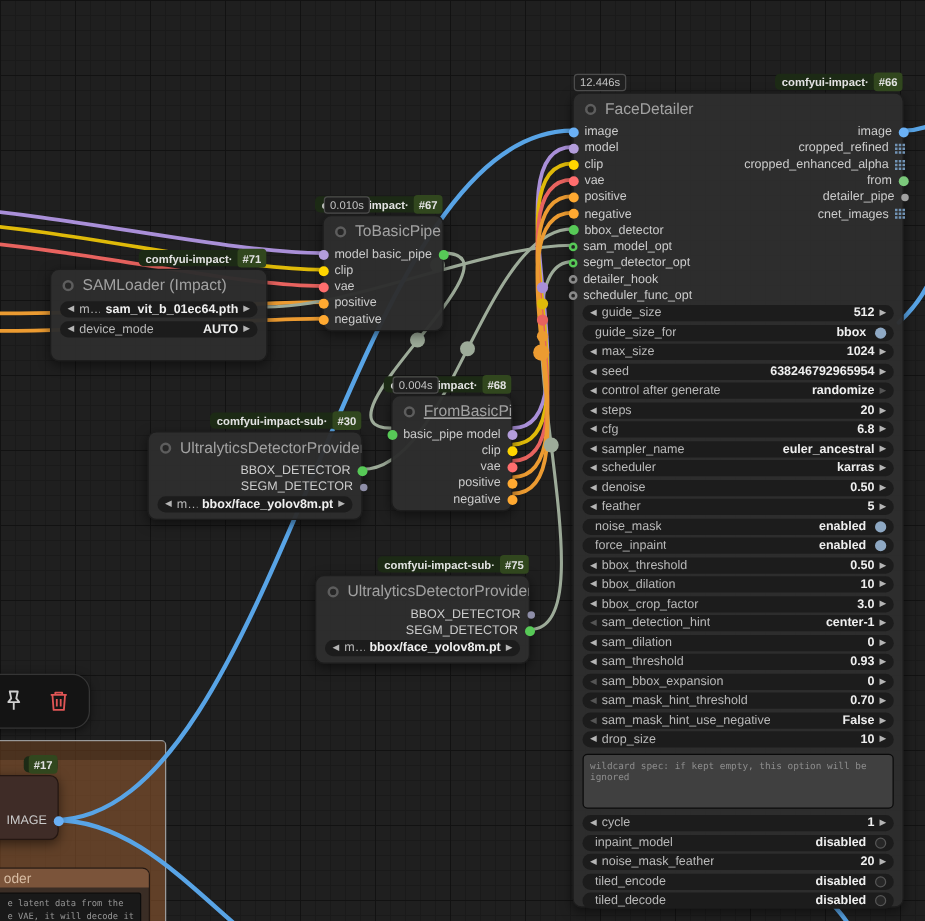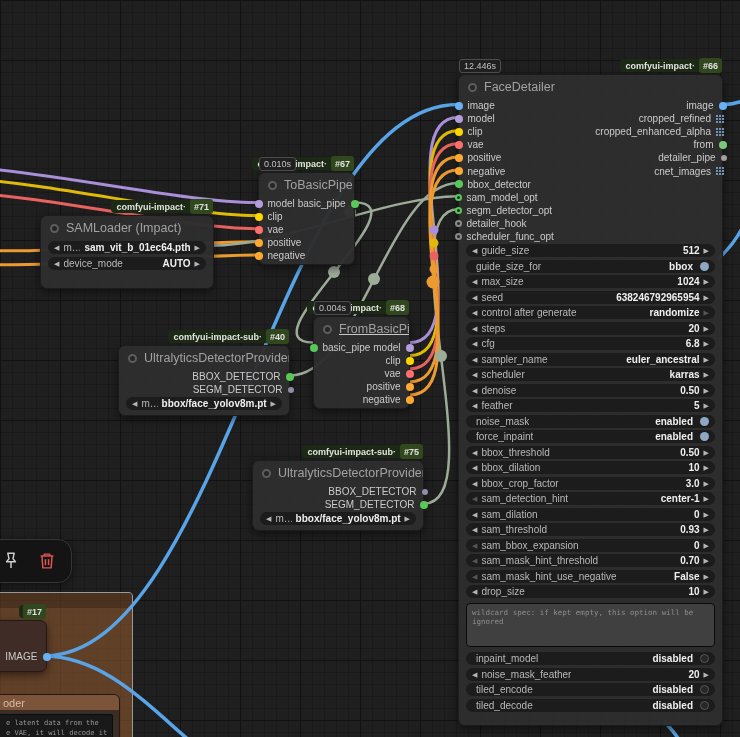--- a/index.html
+++ b/index.html
@@ -356,20 +356,26 @@
           <span class="wval">False</span>
           <span class="arr">▶</span>
         </div>
         <div class="widget">
           <span class="arr">◀</span>
           <span class="wlab">drop_size</span>
           <span class="wval">10</span>
           <span class="arr">▶</span>
         </div>
         <div class="textwidget">wildcard spec: if kept empty, this option will be ignored</div>
+        <div class="widget">
+          <span class="arr">◀</span>
+          <span class="wlab">cycle</span>
+          <span class="wval">1</span>
+          <span class="arr">▶</span>
+        </div>
         <div class="widget" style="padding-left: 10px;">
           <span class="wlab">inpaint_model</span>
           <span class="wval">disabled</span>
           <span class="tog off"></span>
         </div>
         <div class="widget">
           <span class="arr">◀</span>
           <span class="wlab">noise_mask_feather</span>
           <span class="wval">20</span>
           <span class="arr">▶</span>
@@ -488,21 +494,21 @@
           <div class="slot-row out">
             <span class="dot" style="background: rgb(255, 169, 49);"></span>
             <span class="slab">negative</span>
           </div>
         </div>
       </div>
     </div>
     <div class="node" style="left: 118px; top: 345px; width: 172px; height: 71px;">
       <div class="badge">
         <span class="pack">comfyui-impact-sub·</span>
-        <span class="num">#40</span>
+        <span class="num">#30</span>
       </div>
       <div class="node-title">
         <span class="tdot"></span>
         <span class="ttext">UltralyticsDetectorProvider</span>
       </div>
       <div class="slots" style="height: 26.2px;">
         <div class="out-col">
           <div class="slot-row out">
             <span class="dot" style="background: rgb(87, 201, 87);"></span>
             <span class="slab">BBOX_DETECTOR</span>

